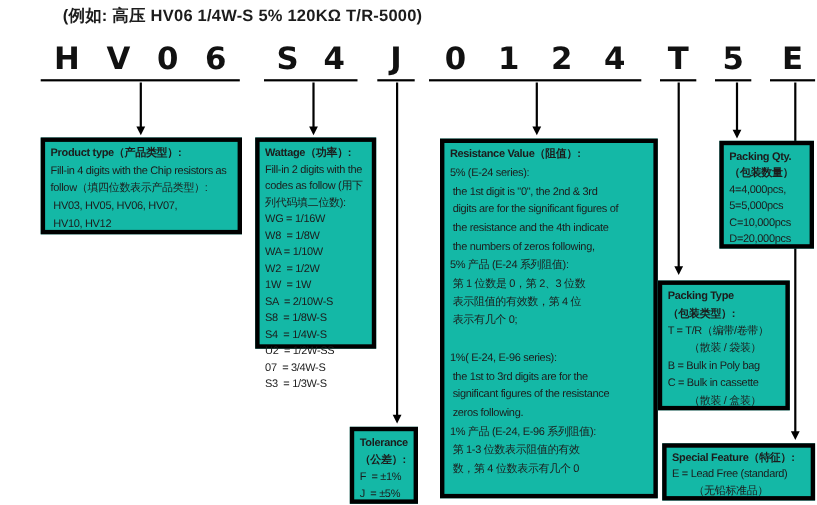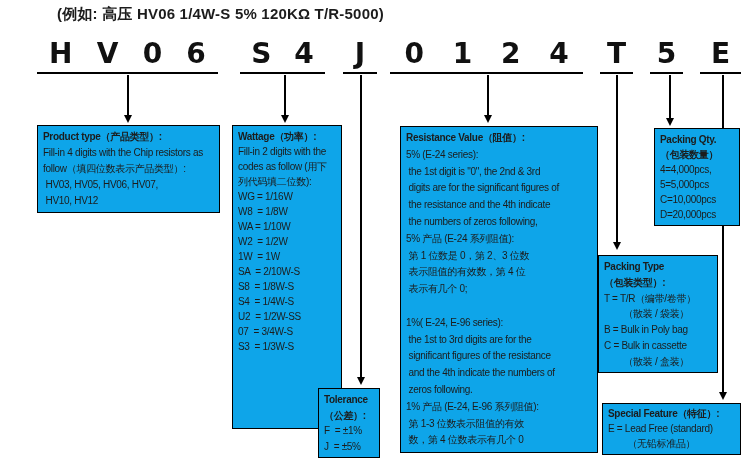--- a/index.html
+++ b/index.html
@@ -23,28 +23,28 @@
   }
   
   .vline{position:absolute;width:2px;background:#000;}
   .vline .arrow{
     position:absolute;bottom:-7px;left:-3px;width:0;height:0;
     border-left:4px solid transparent;border-right:4px solid transparent;
     border-top:8px solid #000;
   }
   
   .box{
-    position:absolute;border:1px solid #000000;background:#0ea5e9;
+    position:absolute;border:4px solid #000000;background:#14b8a6;
     padding:3px 5px;box-sizing:border-box;letter-spacing:-0.3px;
   }
   .box-title-line{font-weight:bold;white-space:pre;}
   .line{white-space:pre;}
   .line:empty::before{content:"\00a0";}
   .b-product  {left:37px; top:125px;width:183px;height:88px; font-size:10px;line-height:16px;}
-  .b-wattage  {left:232px;top:125px;width:110px;height:304px;font-size:10px;line-height:15px;}
+  .b-wattage  {left:232px;top:125px;width:110px;height:192px;font-size:10px;line-height:15px;}
   .b-tolerance{left:318px;top:388px;width:62px; height:70px; font-size:10px;line-height:15.5px;}
   .b-resist   {left:400px;top:126px;width:198px;height:327px;font-size:10px;line-height:16.8px;}
   .b-pqty     {left:632px;top:128px;width:86px; height:98px; font-size:10px;line-height:15px;margin-left:22px;}
   .b-ptype    {left:598px;top:255px;width:120px;height:118px;font-size:10px;line-height:15.8px;}
   .b-special  {left:602px;top:403px;width:139px;height:52px; font-size:10px;line-height:14.8px;}
 </style>
 </head>
 <body>
 
 <div class="canvas">
@@ -158,21 +158,20 @@
         <div class="line"> the resistance and the 4th indicate</div>
         <div class="line"> the numbers of zeros following,</div>
         <div class="line">5% 产品 (E-24 系列阻值):</div>
         <div class="line"> 第 1 位数是 0，第 2、3 位数</div>
         <div class="line"> 表示阻值的有效数，第 4 位</div>
         <div class="line"> 表示有几个 0;</div>
         <div class="line"></div>
         <div class="line">1%( E-24, E-96 series):</div>
         <div class="line"> the 1st to 3rd digits are for the</div>
         <div class="line"> significant figures of the resistance</div>
-        <div class="line"> and the 4th indicate the numbers of</div>
         <div class="line"> zeros following.</div>
         <div class="line">1% 产品 (E-24, E-96 系列阻值):</div>
         <div class="line"> 第 1-3 位数表示阻值的有效</div>
         <div class="line"> 数，第 4 位数表示有几个 0</div>
       </div>
   </div>
 
   <div class="box b-pqty">
     <div>
         <div class="box-title-line">Packing Qty.</div>

